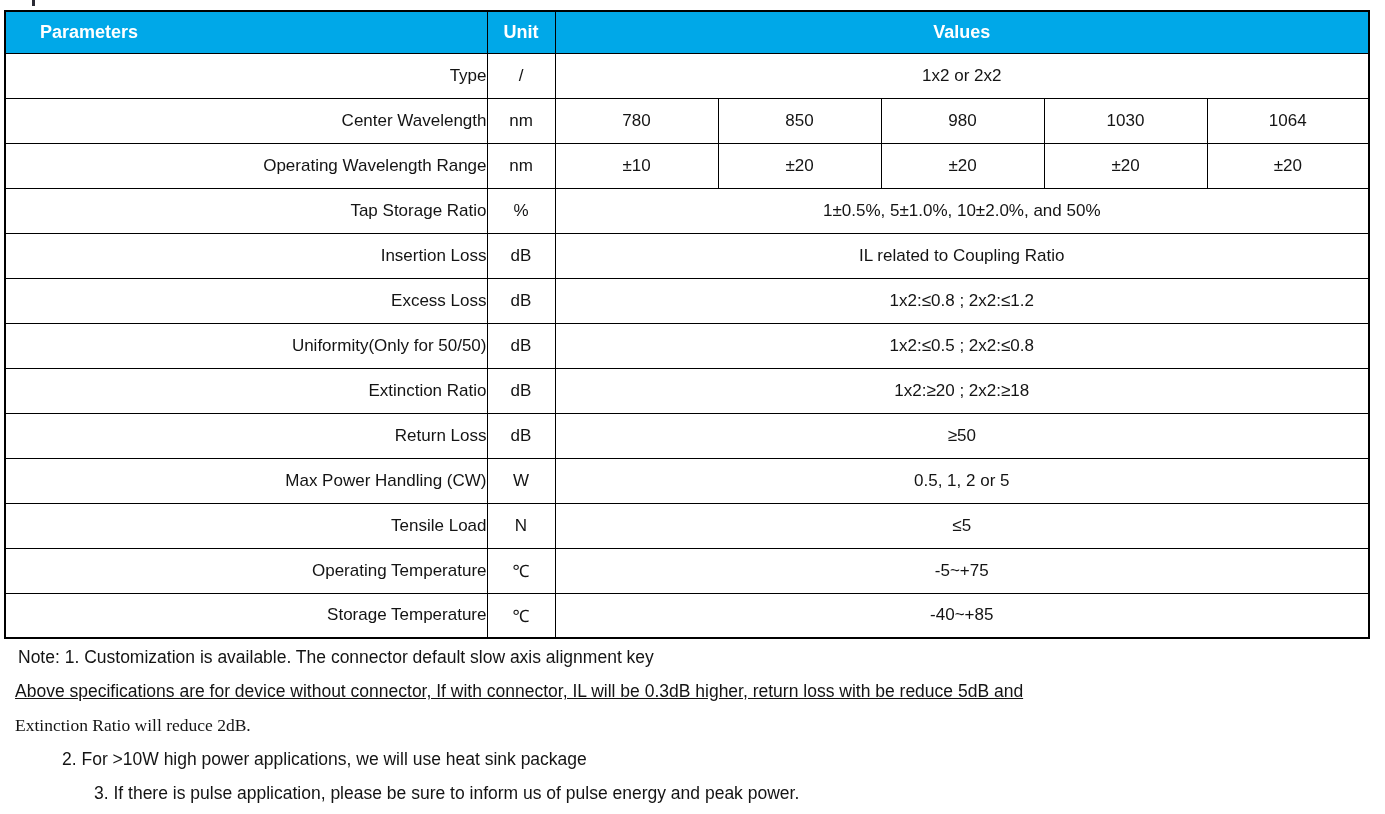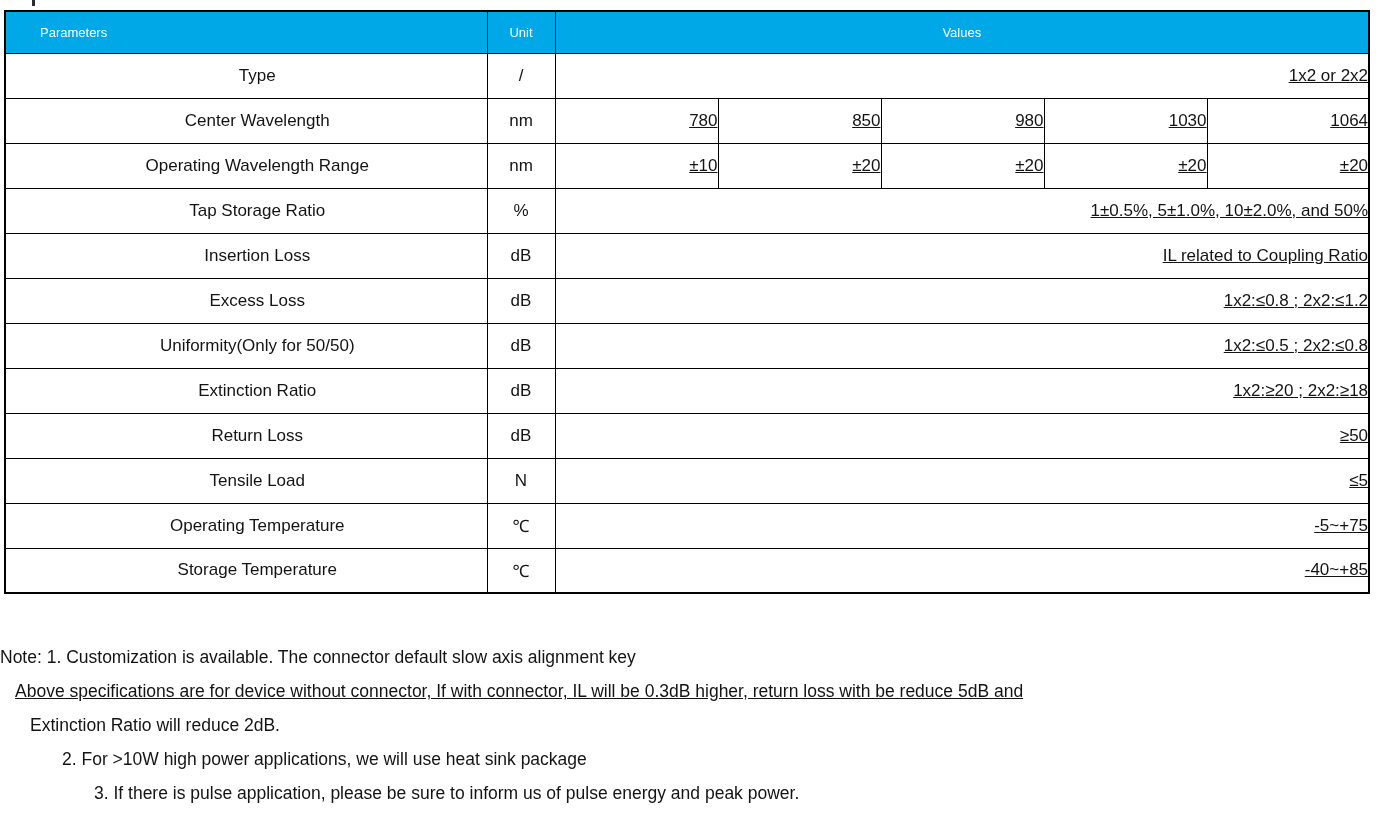--- a/index.html
+++ b/index.html
@@ -18,31 +18,31 @@
   .spec-table th, .spec-table td {
     border:1.5px solid var(--border);
     font-size:17px; color:var(--ink);
     vertical-align:middle; padding:0;
     overflow:hidden; white-space:nowrap;
   }
   .spec-table thead tr { height:42px; }
   .spec-table tbody tr { height:45px; }
   .spec-table th {
     background:var(--blue); color:#ffffff;
-    font-size:13px; font-weight:normal; text-align:center;
+    font-size:18px; font-weight:bold; text-align:center;
   }
   .spec-table th.param-h { text-align:left; padding-left:34px; }
-  .spec-table td.param { text-align:center; padding-left:22px; }
+  .spec-table td.param { text-align:right; padding-left:22px; }
   .spec-table td.unit  { text-align:center; }
-  .spec-table td.val   { text-align:right;text-decoration:underline; }
+  .spec-table td.val   { text-align:center; }
   .notes { position:absolute; left:0; top:640px; width:1382px; font-size:17.5px; color:var(--ink); }
   .notes p { margin:0; height:34px; line-height:34px; white-space:nowrap; }
-  .nl1 { }
+  .nl1 { padding-left:18px; }
   .nl2 { padding-left:15px;text-decoration:underline; }
-  .nl3 { padding-left:30px; }
+  .nl3 { padding-left:15px;font-family:Liberation Serif, serif; }
   .nl4 { padding-left:62px; }
   .nl5 { padding-left:94px; }
 </style>
 </head>
 <body>
 
 <div class="canvas">
   <div class="crop-fragment"></div>
 
   <table class="spec-table">
@@ -110,20 +110,25 @@
         <td class="param">Extinction Ratio</td>
         <td class="unit">dB</td>
         <td class="val" colspan="5">1x2:≥20 ; 2x2:≥18</td>
       </tr>
       <tr>
         <td class="param">Return Loss</td>
         <td class="unit">dB</td>
         <td class="val" colspan="5">≥50</td>
       </tr>
       <tr>
+        <td class="param">Max Power Handling (CW)</td>
+        <td class="unit">W</td>
+        <td class="val" colspan="5">0.5, 1, 2 or 5</td>
+      </tr>
+      <tr>
         <td class="param">Tensile Load</td>
         <td class="unit">N</td>
         <td class="val" colspan="5">≤5</td>
       </tr>
       <tr>
         <td class="param">Operating Temperature</td>
         <td class="unit">℃</td>
         <td class="val" colspan="5">-5~+75</td>
       </tr>
       <tr>

